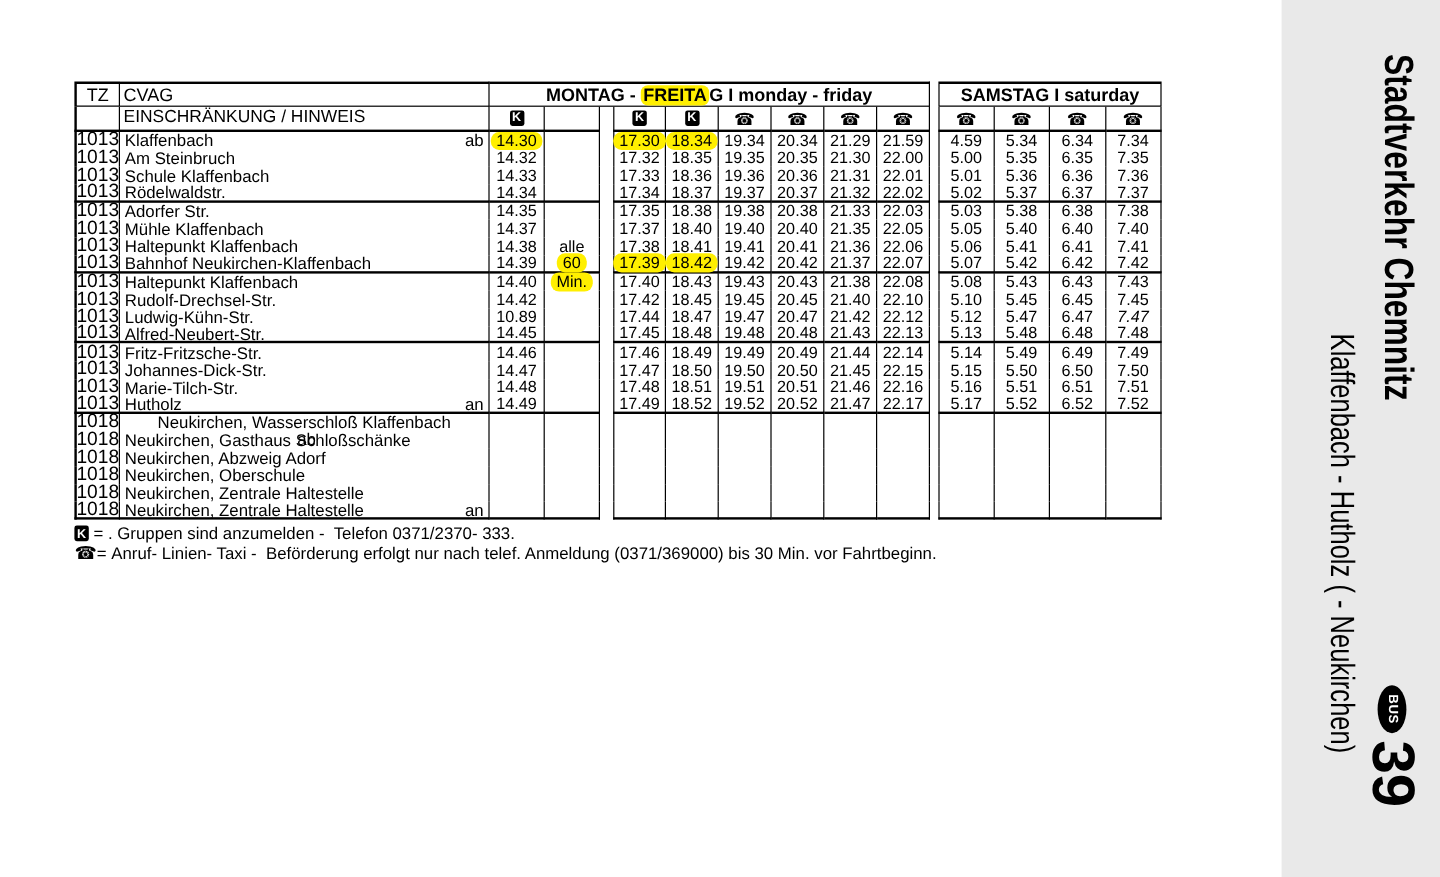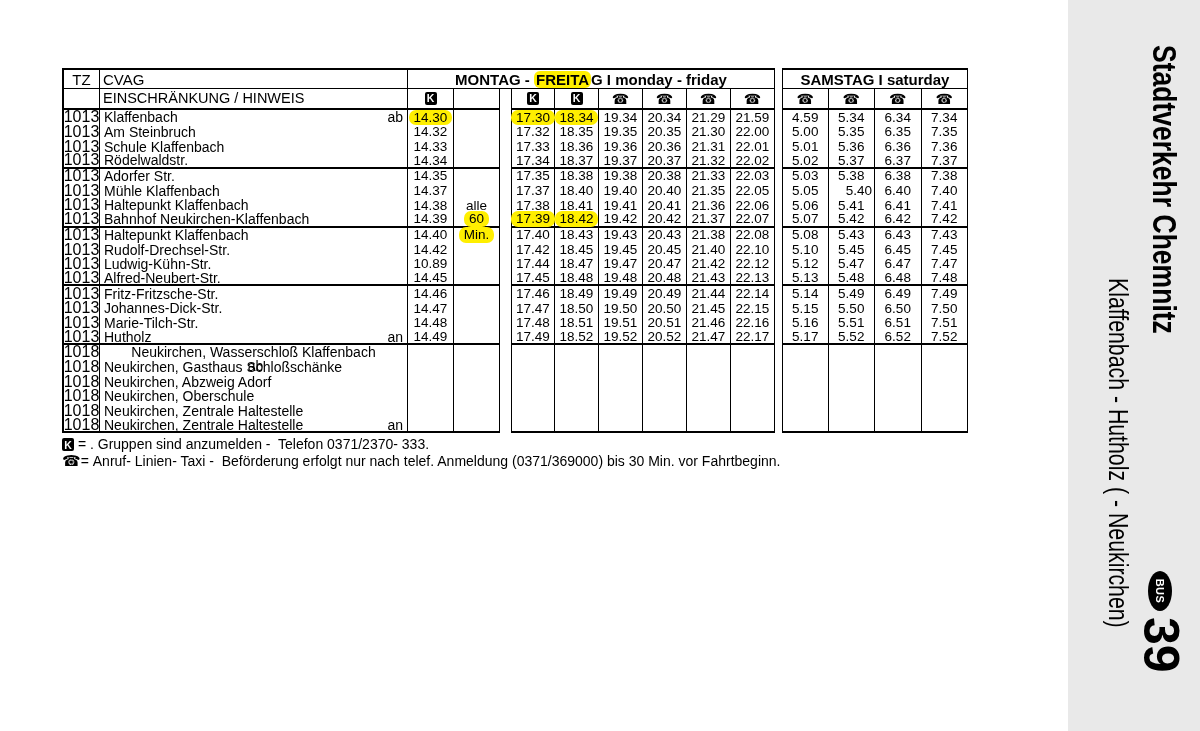--- a/index.html
+++ b/index.html
@@ -314,21 +314,21 @@
       </div>
       <div class="cell br tm" style="grid-area: 8 / 10;">
         <span>21.35</span>
       </div>
       <div class="cell br tm" style="grid-area: 8 / 11;">
         <span>22.05</span>
       </div>
       <div class="cell bl br tm" style="grid-area: 8 / 13;">
         <span>5.05</span>
       </div>
-      <div class="cell br tm" style="grid-area: 8 / 14; justify-content: flex-end;">
+      <div class="cell br tm" style="grid-area: 8 / 14;">
         <span>5.40</span>
       </div>
       <div class="cell br tm" style="grid-area: 8 / 15;">
         <span>6.40</span>
       </div>
       <div class="cell br tm" style="grid-area: 8 / 16;">
         <span>7.40</span>
       </div>
       <div class="cell bl2 br tz" style="grid-area: 9 / 1;">1013</div>
       <div class="cell br namec" style="grid-area: 9 / 2;">
@@ -516,21 +516,21 @@
       </div>
       <div class="cell bl br tm" style="grid-area: 13 / 13;">
         <span>5.12</span>
       </div>
       <div class="cell br tm" style="grid-area: 13 / 14;">
         <span>5.47</span>
       </div>
       <div class="cell br tm" style="grid-area: 13 / 15;">
         <span>6.47</span>
       </div>
-      <div class="cell br tm" style="grid-area: 13 / 16;">
+      <div class="cell br tm" style="grid-area: 13 / 16; font-style: italic;">
         <span>7.47</span>
       </div>
       <div class="cell bl2 br tz bb2" style="grid-area: 14 / 1;">1013</div>
       <div class="cell br namec bb2" style="grid-area: 14 / 2;">
         <span class="stop">Alfred-Neubert-Str.</span>
       </div>
       <div class="cell br tm bb2" style="grid-area: 14 / 3;">
         <span>14.45</span>
       </div>
       <div class="cell br tm bb2" style="grid-area: 14 / 4;"></div>

